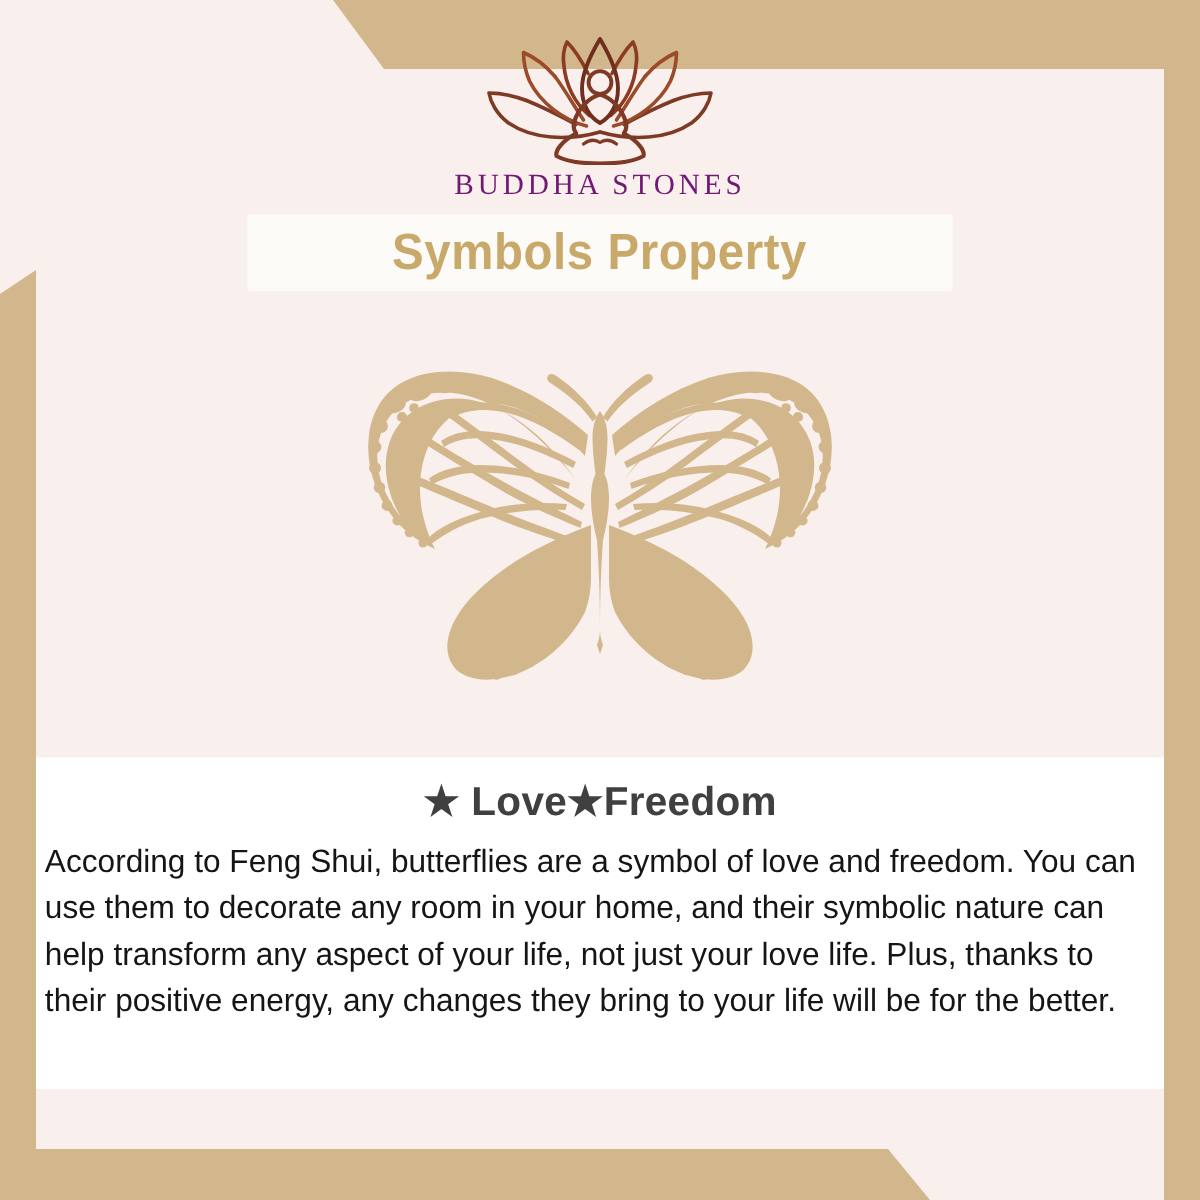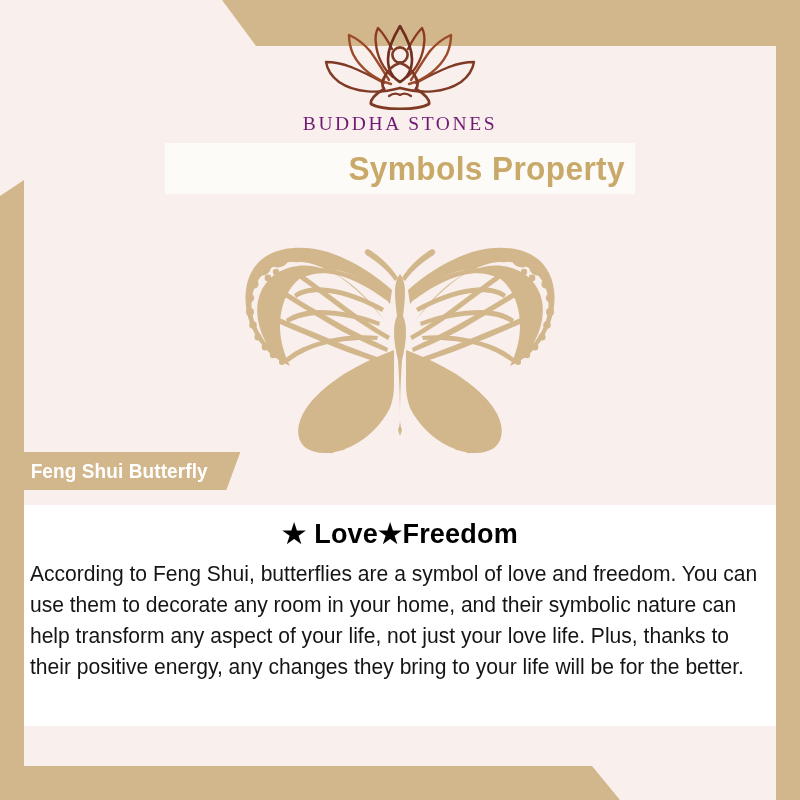--- a/index.html
+++ b/index.html
@@ -91,21 +91,21 @@
   
   .title-box {
     position: absolute;
     left: 165px;
     top: 143px;
     width: 470px;
     height: 51px;
     background: #fdfbf8;
     display: flex;
     align-items: center;
-    justify-content: flex-end;
+    justify-content: center;
   }
   .title-text {
     font-family: "Liberation Sans Narrow", "Liberation Sans", sans-serif;
     font-size: 34px;
     font-weight: bold;
     color: #c9a96a;
     letter-spacing: 0.4px;
     transform: scaleX(0.93);
     white-space: nowrap;
   }
@@ -159,21 +159,21 @@
     height: 221px;
     background: #ffffff;
   }
   .card-heading {
     margin: 0;
     padding-top: 13px;
     text-align: center;
     font-family: "Liberation Sans Narrow", "Liberation Sans", sans-serif;
     font-size: 27px;
     font-weight: bold;
-    color: #000000;
+    color: #404040;
     letter-spacing: 0.2px;
     white-space: nowrap;
   }
   .card-body {
     margin: 0;
     padding: 9px 2px 0 6px;
     font-family: "Liberation Sans Narrow", "Liberation Sans", sans-serif;
     font-size: 21.4px;
     line-height: 31px;
     color: #151515;
@@ -353,22 +353,19 @@
           <circle cx="204" cy="189" r="3"></circle>
           <circle cx="197" cy="178" r="3"></circle>
           <circle cx="191" cy="166" r="2.8"></circle>
           <circle cx="252" cy="176" r="3"></circle>
           <circle cx="240" cy="164" r="2.8"></circle>
         </g>
       </g>
     </svg>
   </div>
 
-  <div class="tag">
-    <span class="tag-text">Feng Shui Butterfly</span>
-  </div>
 
   <div class="card">
     <div class="card-heading">★ Love★Freedom</div>
     <p class="card-body">According to Feng Shui, butterflies are a symbol of love and freedom. You can use them to decorate any room in your home, and their symbolic nature can help transform any aspect of your life, not just your love life. Plus, thanks to their positive energy, any changes they bring to your life will be for the better.</p>
   </div>
 
 </div>
 
 </body></html>

